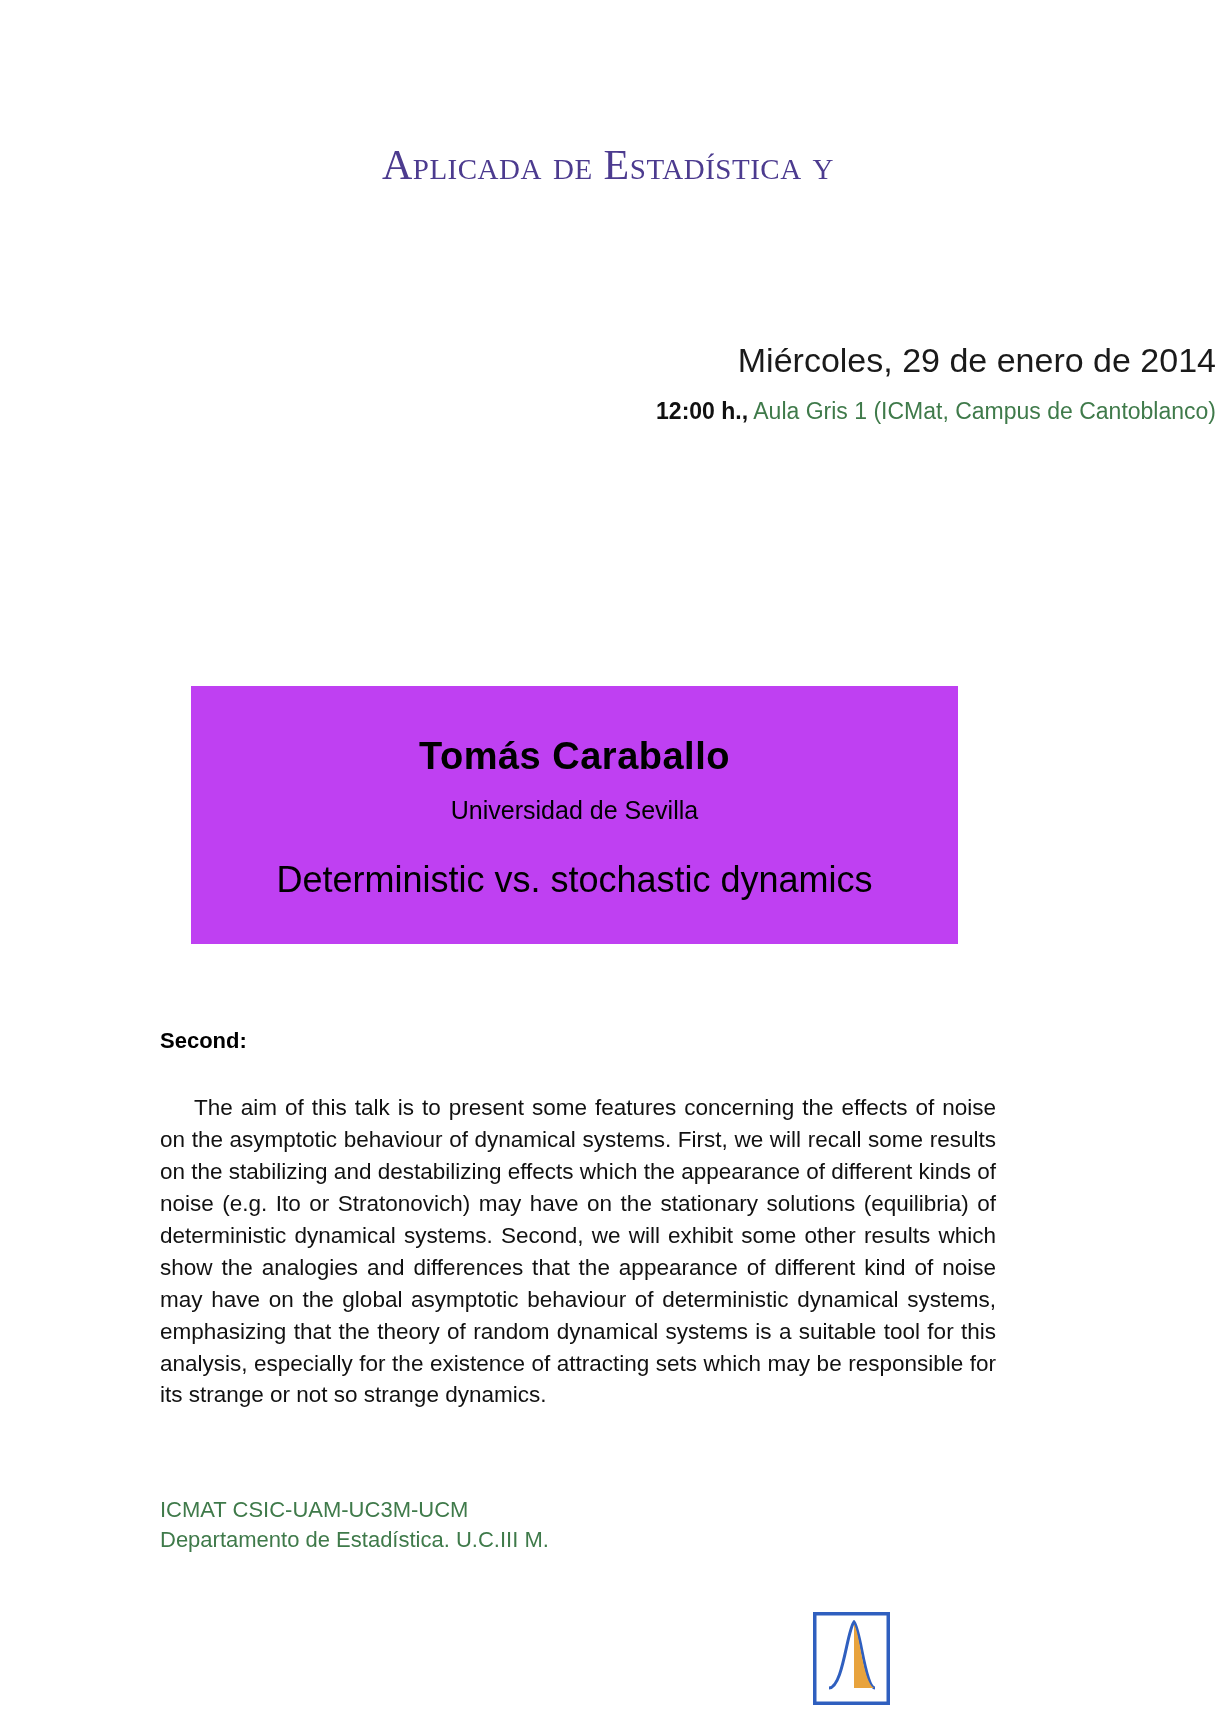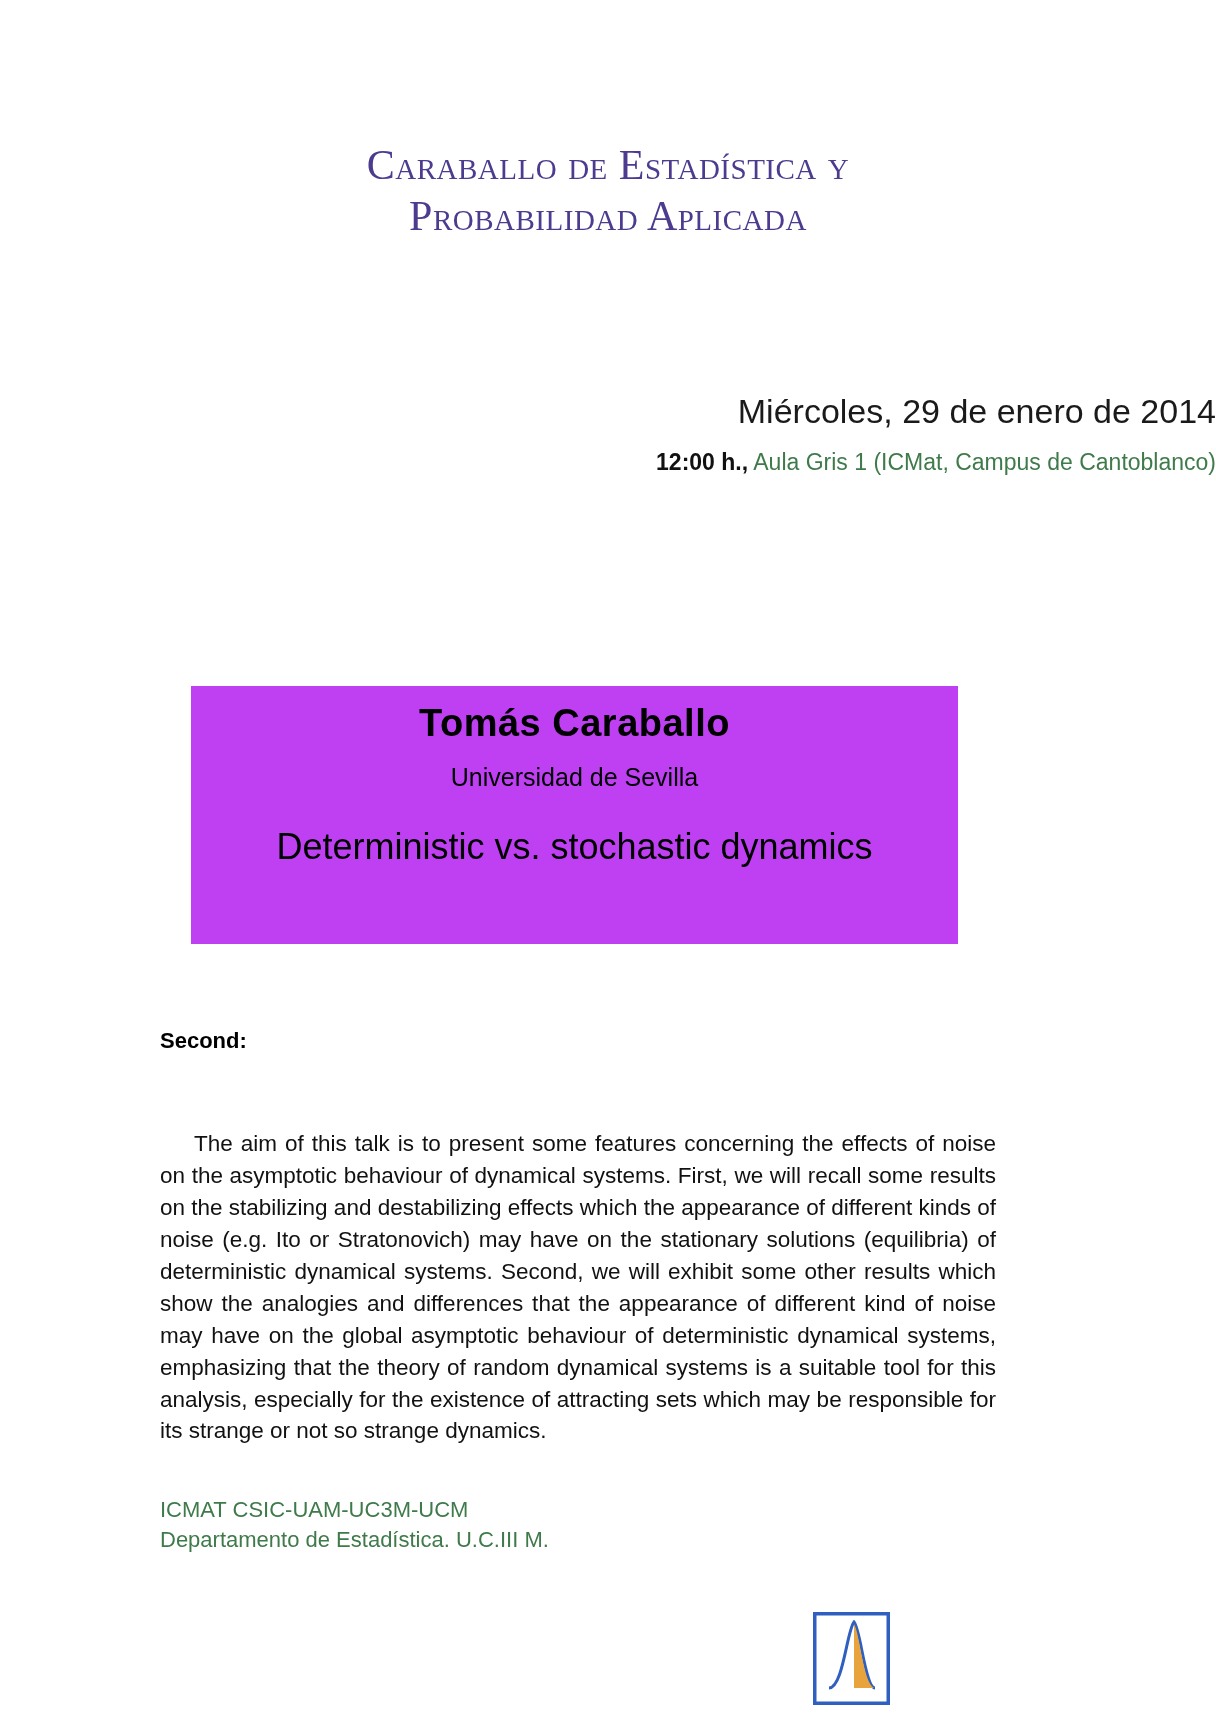--- a/index.html
+++ b/index.html
@@ -62,21 +62,21 @@
   
   .speaker-box {
     position: absolute;
     left: 191px;
     top: 546px;
     width: 767px;
     height: 258px;
     background: #bf40f2;
     text-align: center;
     box-sizing: border-box;
-    padding-top: 16px;
+    padding-top: 49px;
   }
   .speaker-name {
     font-size: 38px;
     font-weight: bold;
     color: #000000;
     letter-spacing: 0.5px;
   }
   .speaker-affil {
     font-size: 25px;
     margin-top: 18px;
@@ -93,21 +93,21 @@
     position: absolute;
     left: 160px;
     top: 888px;
     font-size: 22px;
     font-weight: bold;
     color: #000000;
   }
   .abstract-body {
     position: absolute;
     left: 160px;
-    top: 988px;
+    top: 952px;
     width: 836px;
     font-size: 22.5px;
     line-height: 1.42;
     text-align: justify;
     color: #111111;
   }
   .abstract-body .indent {
     display: inline-block;
     width: 34px;
   }
@@ -131,22 +131,21 @@
     height: 93px;
   }
   .logo svg { display: block; }
 </style>
 </head>
 <body>
 
 <div class="page">
 
   <div class="seminar-header">
-    <div class="line">Caraballo de Estadística y</div>
-    <div class="line">Probabilidad Aplicada</div>
+    <div class="line">Aplicada de Estadística y</div>
   </div>
 
   <div class="date-block">
     <div class="date-line">Miércoles, 29 de enero de 2014</div>
     <div class="place-line">
       <span class="hour">12:00 h.,</span><span> Aula Gris 1 (ICMat, Campus de Cantoblanco)</span>
     </div>
   </div>
 
   <div class="speaker-box">

